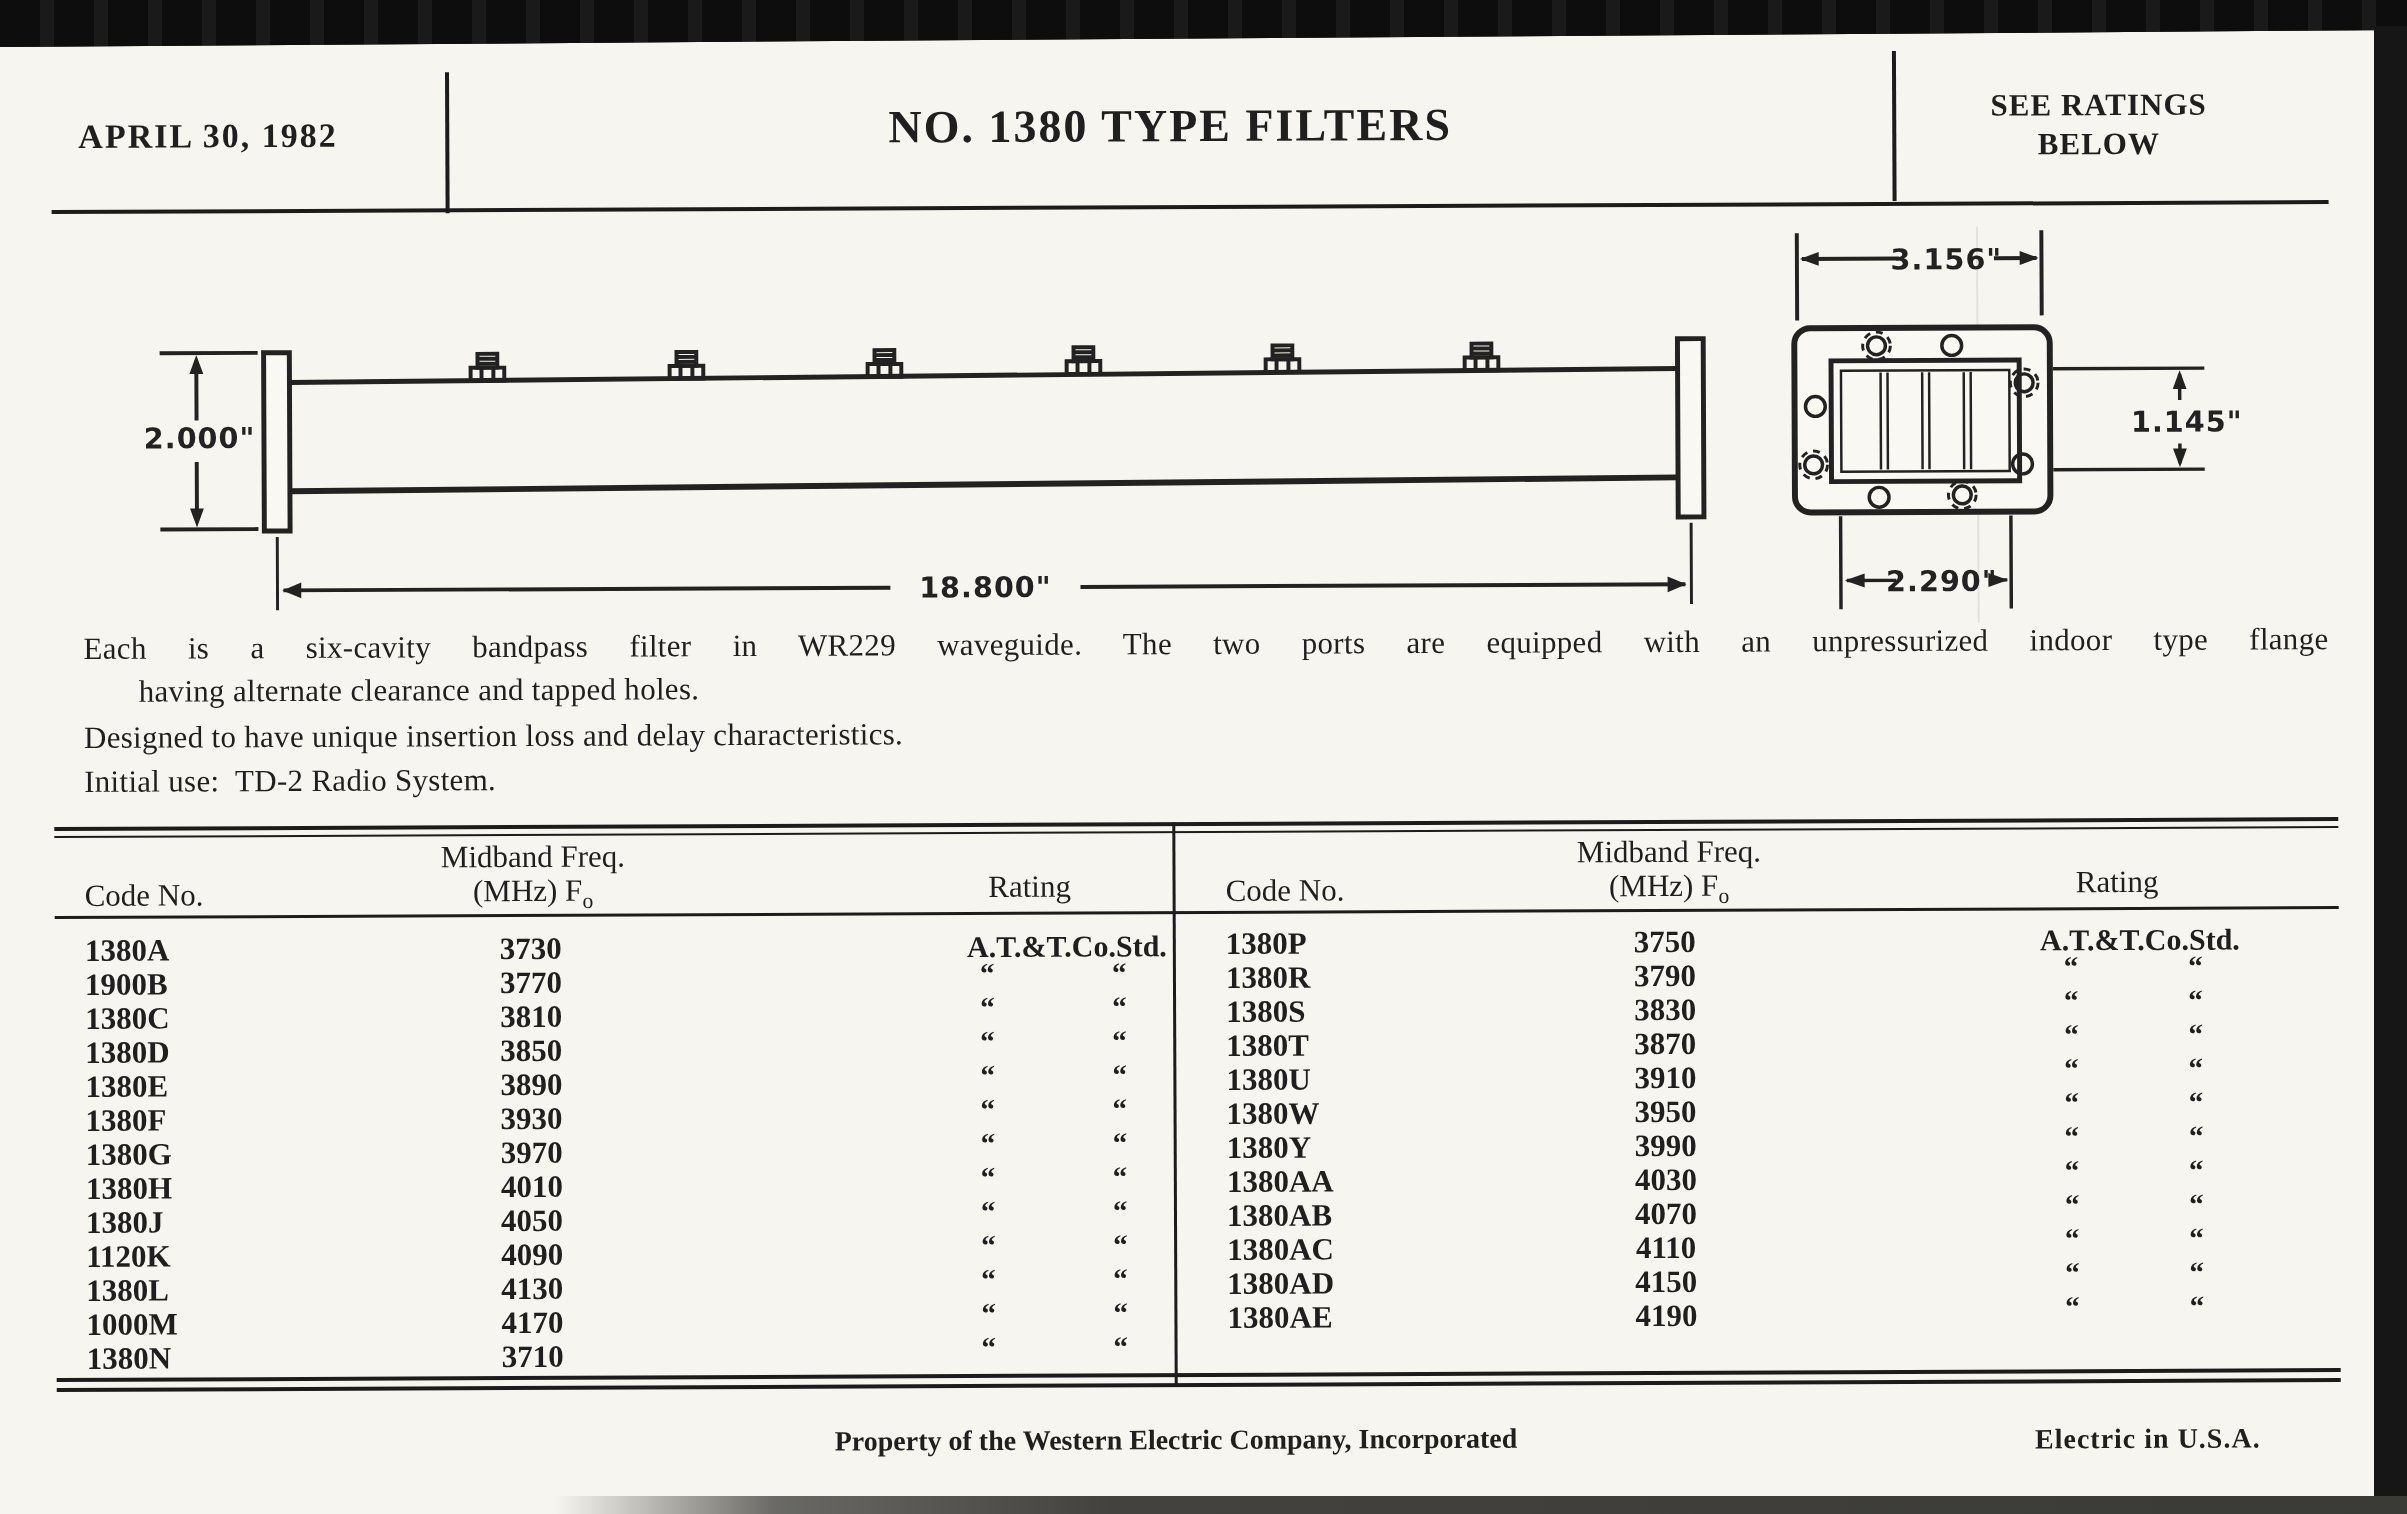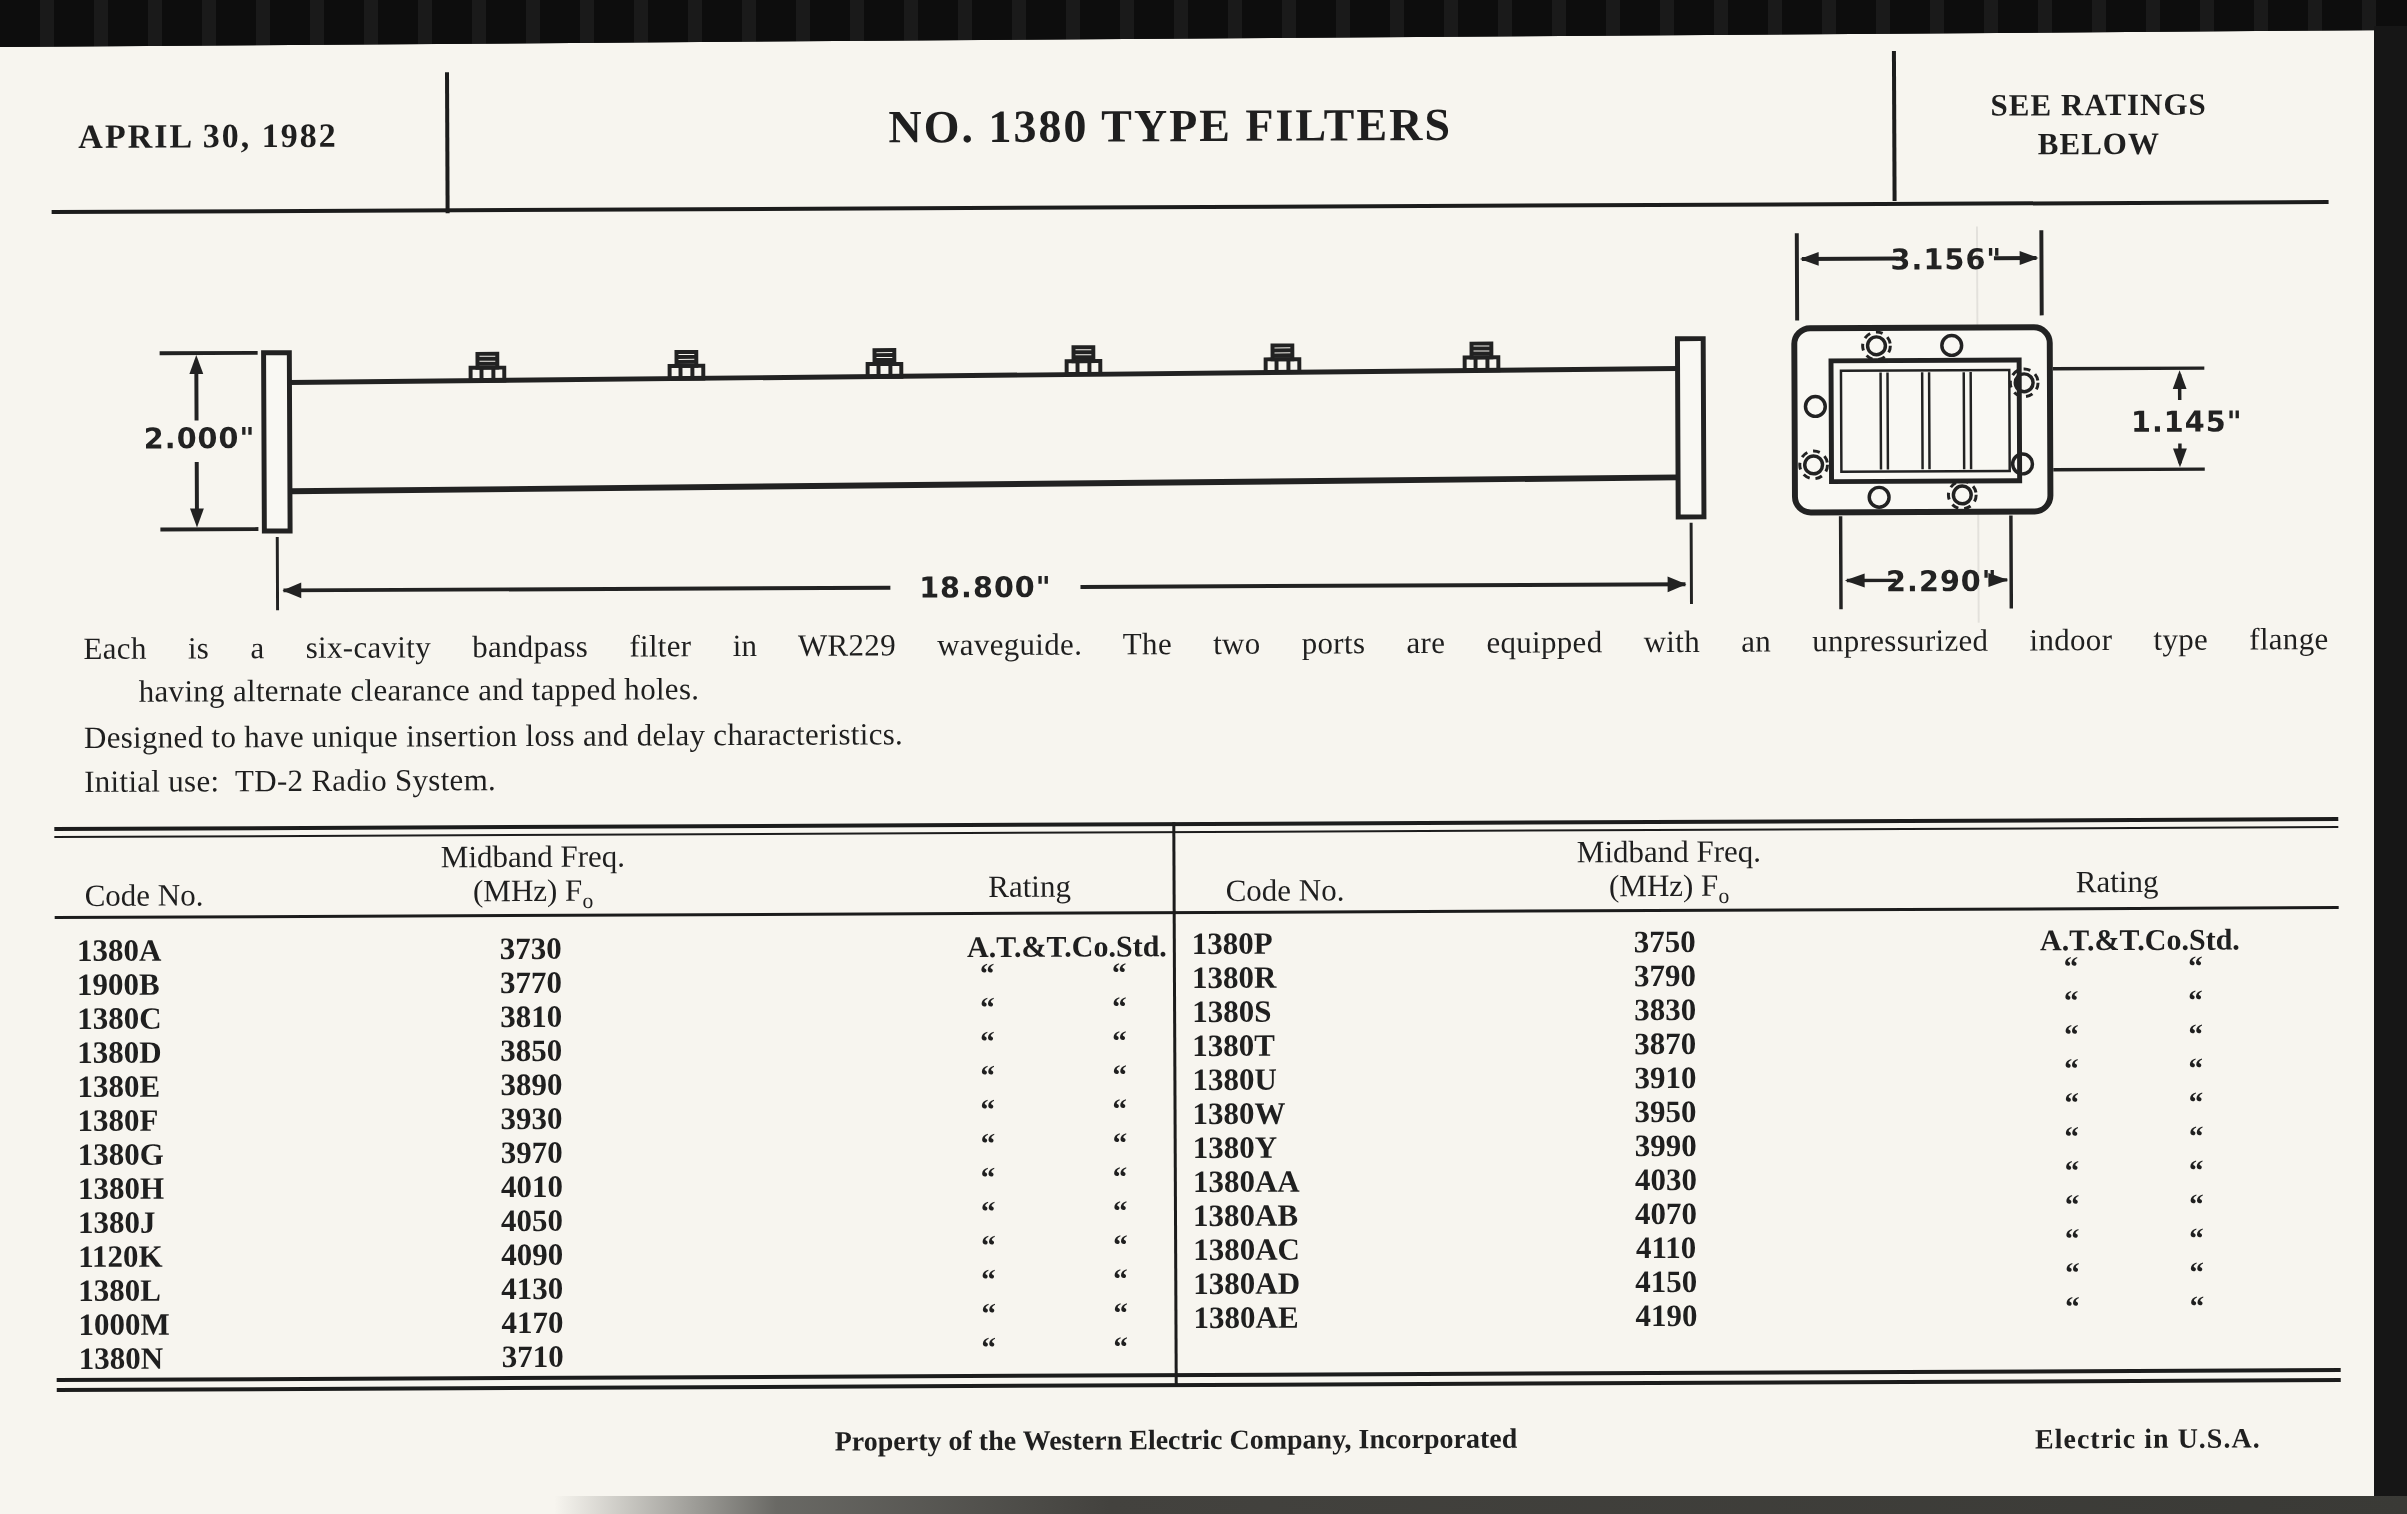--- a/index.html
+++ b/index.html
@@ -48,24 +48,24 @@
   .th-code-r{left:1225px;top:873px;}
   .th-freq-r{left:1540px;top:837px;width:257px;text-align:center;line-height:34px;}
   .th-rating-r{left:2030px;top:868px;width:173px;text-align:center;}
   sub{font-size:70%;}
   
   .tbody{position:absolute;left:0;width:2408px;}
   .tbody-left{top:930px;}
   .tbody-right{top:928px;}
   .trow{position:relative;height:34px;}
   .cell{position:absolute;font-weight:bold;font-size:31px;line-height:31px;}
-  .tbody-left  .c-code{left:76px;}
+  .tbody-left  .c-code{left:84px;}
   .tbody-left  .c-freq{left:406px;width:248px;text-align:center;}
   .tbody-left  .c-rating{left:891px;width:275px;text-align:right;font-size:30px;}
-  .tbody-right .c-code{left:1191px;}
+  .tbody-right .c-code{left:1225px;}
   .tbody-right .c-freq{left:1540px;width:248px;text-align:center;}
   .tbody-right .c-rating{left:1980px;width:259px;text-align:right;font-size:30px;}
   .ditto{position:absolute;top:-7px;font-style:normal;font-weight:bold;font-size:29px;}
   .ditto.d1{left:32%;}
   .ditto.d2{left:80%;}
   
   .ft-left{position:absolute;left:792px;top:1424px;width:762px;text-align:center;font-weight:bold;font-size:28px;}
   .ft-right{position:absolute;left:2032px;top:1427px;font-weight:bold;font-size:28px;letter-spacing:1px;}
 </style>
 </head>

